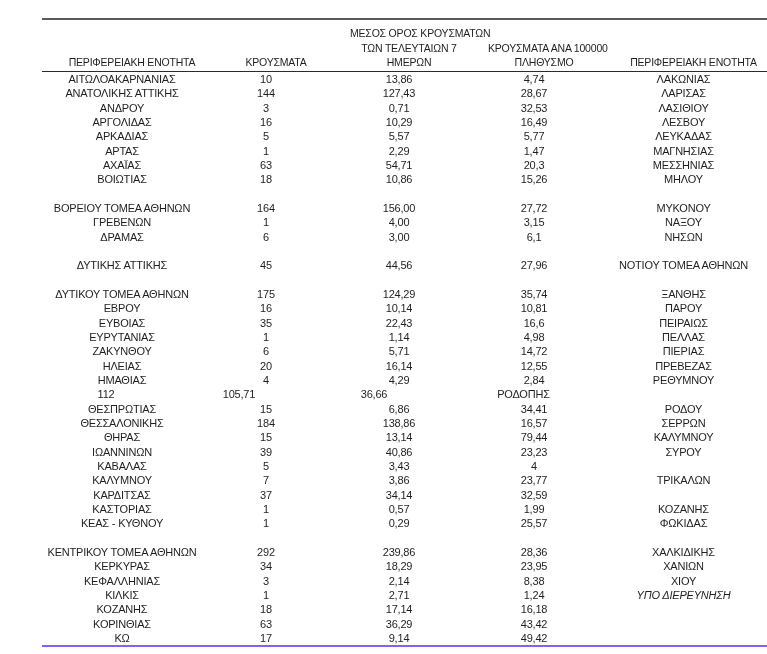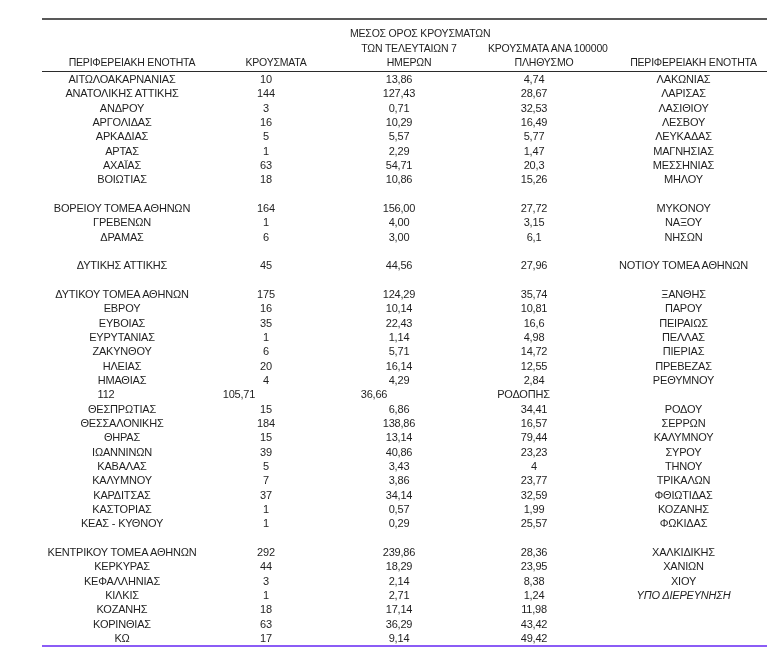--- a/index.html
+++ b/index.html
@@ -250,35 +250,33 @@
         <div class="cell c1">39</div>
         <div class="cell c2">40,86</div>
         <div class="cell c3">23,23</div>
         <div class="cell c4">ΣΥΡΟΥ</div>
       </div>
       <div class="row">
         <div class="cell c0">ΚΑΒΑΛΑΣ</div>
         <div class="cell c1">5</div>
         <div class="cell c2">3,43</div>
         <div class="cell c3">4</div>
-        <div class="cell c4">ΤΗΝΟΥ</div>
       </div>
       <div class="row">
         <div class="cell c0">ΚΑΛΥΜΝΟΥ</div>
         <div class="cell c1">7</div>
         <div class="cell c2">3,86</div>
         <div class="cell c3">23,77</div>
         <div class="cell c4">ΤΡΙΚΑΛΩΝ</div>
       </div>
       <div class="row">
         <div class="cell c0">ΚΑΡΔΙΤΣΑΣ</div>
         <div class="cell c1">37</div>
         <div class="cell c2">34,14</div>
         <div class="cell c3">32,59</div>
-        <div class="cell c4">ΦΘΙΩΤΙΔΑΣ</div>
       </div>
       <div class="row">
         <div class="cell c0">ΚΑΣΤΟΡΙΑΣ</div>
         <div class="cell c1">1</div>
         <div class="cell c2">0,57</div>
         <div class="cell c3">1,99</div>
         <div class="cell c4">ΚΟΖΑΝΗΣ</div>
       </div>
       <div class="row">
         <div class="cell c0">ΚΕΑΣ - ΚΥΘΝΟΥ</div>
@@ -290,21 +288,21 @@
       <div class="row spacer"></div>
       <div class="row">
         <div class="cell c0">ΚΕΝΤΡΙΚΟΥ ΤΟΜΕΑ ΑΘΗΝΩΝ</div>
         <div class="cell c1">292</div>
         <div class="cell c2">239,86</div>
         <div class="cell c3">28,36</div>
         <div class="cell c4">ΧΑΛΚΙΔΙΚΗΣ</div>
       </div>
       <div class="row">
         <div class="cell c0">ΚΕΡΚΥΡΑΣ</div>
-        <div class="cell c1">44</div>
+        <div class="cell c1">34</div>
         <div class="cell c2">18,29</div>
         <div class="cell c3">23,95</div>
         <div class="cell c4">ΧΑΝΙΩΝ</div>
       </div>
       <div class="row">
         <div class="cell c0">ΚΕΦΑΛΛΗΝΙΑΣ</div>
         <div class="cell c1">3</div>
         <div class="cell c2">2,14</div>
         <div class="cell c3">8,38</div>
         <div class="cell c4">ΧΙΟΥ</div>
@@ -313,21 +311,21 @@
         <div class="cell c0">ΚΙΛΚΙΣ</div>
         <div class="cell c1">1</div>
         <div class="cell c2">2,71</div>
         <div class="cell c3">1,24</div>
         <div class="cell c4 italic">ΥΠΟ ΔΙΕΡΕΥΝΗΣΗ</div>
       </div>
       <div class="row">
         <div class="cell c0">ΚΟΖΑΝΗΣ</div>
         <div class="cell c1">18</div>
         <div class="cell c2">17,14</div>
-        <div class="cell c3">11,98</div>
+        <div class="cell c3">16,18</div>
         <div class="cell c4"></div>
       </div>
       <div class="row">
         <div class="cell c0">ΚΟΡΙΝΘΙΑΣ</div>
         <div class="cell c1">63</div>
         <div class="cell c2">36,29</div>
         <div class="cell c3">43,42</div>
         <div class="cell c4"></div>
       </div>
       <div class="row">

